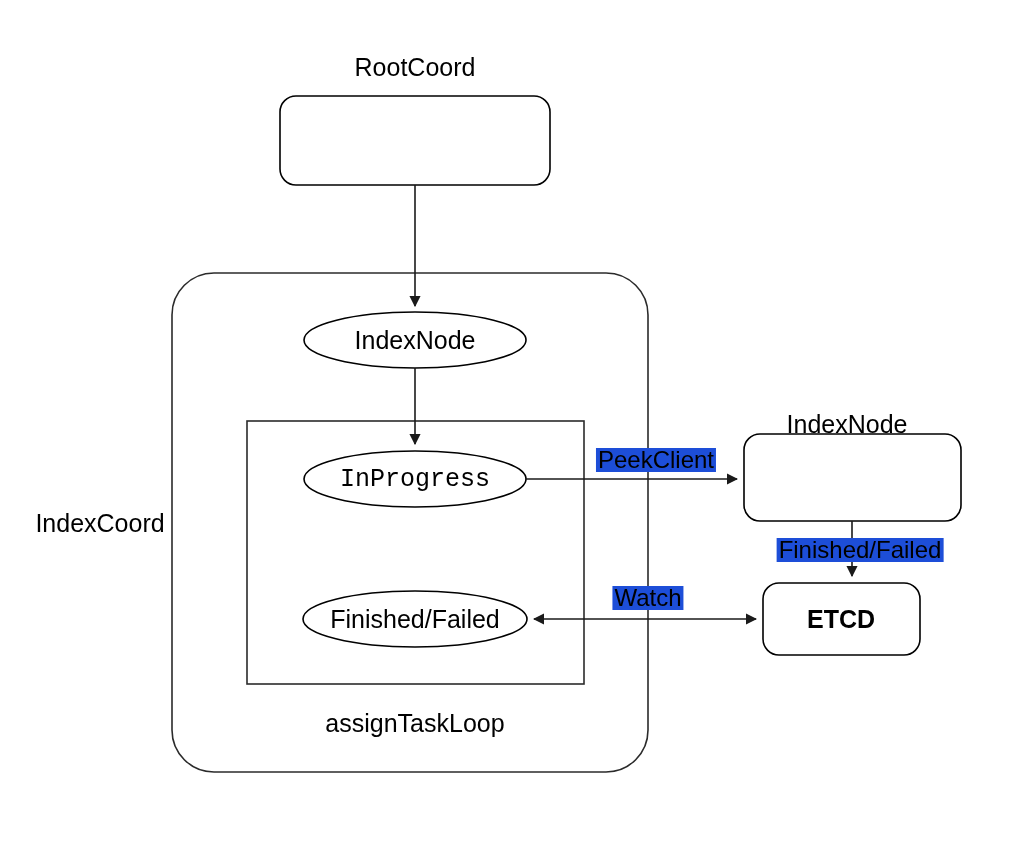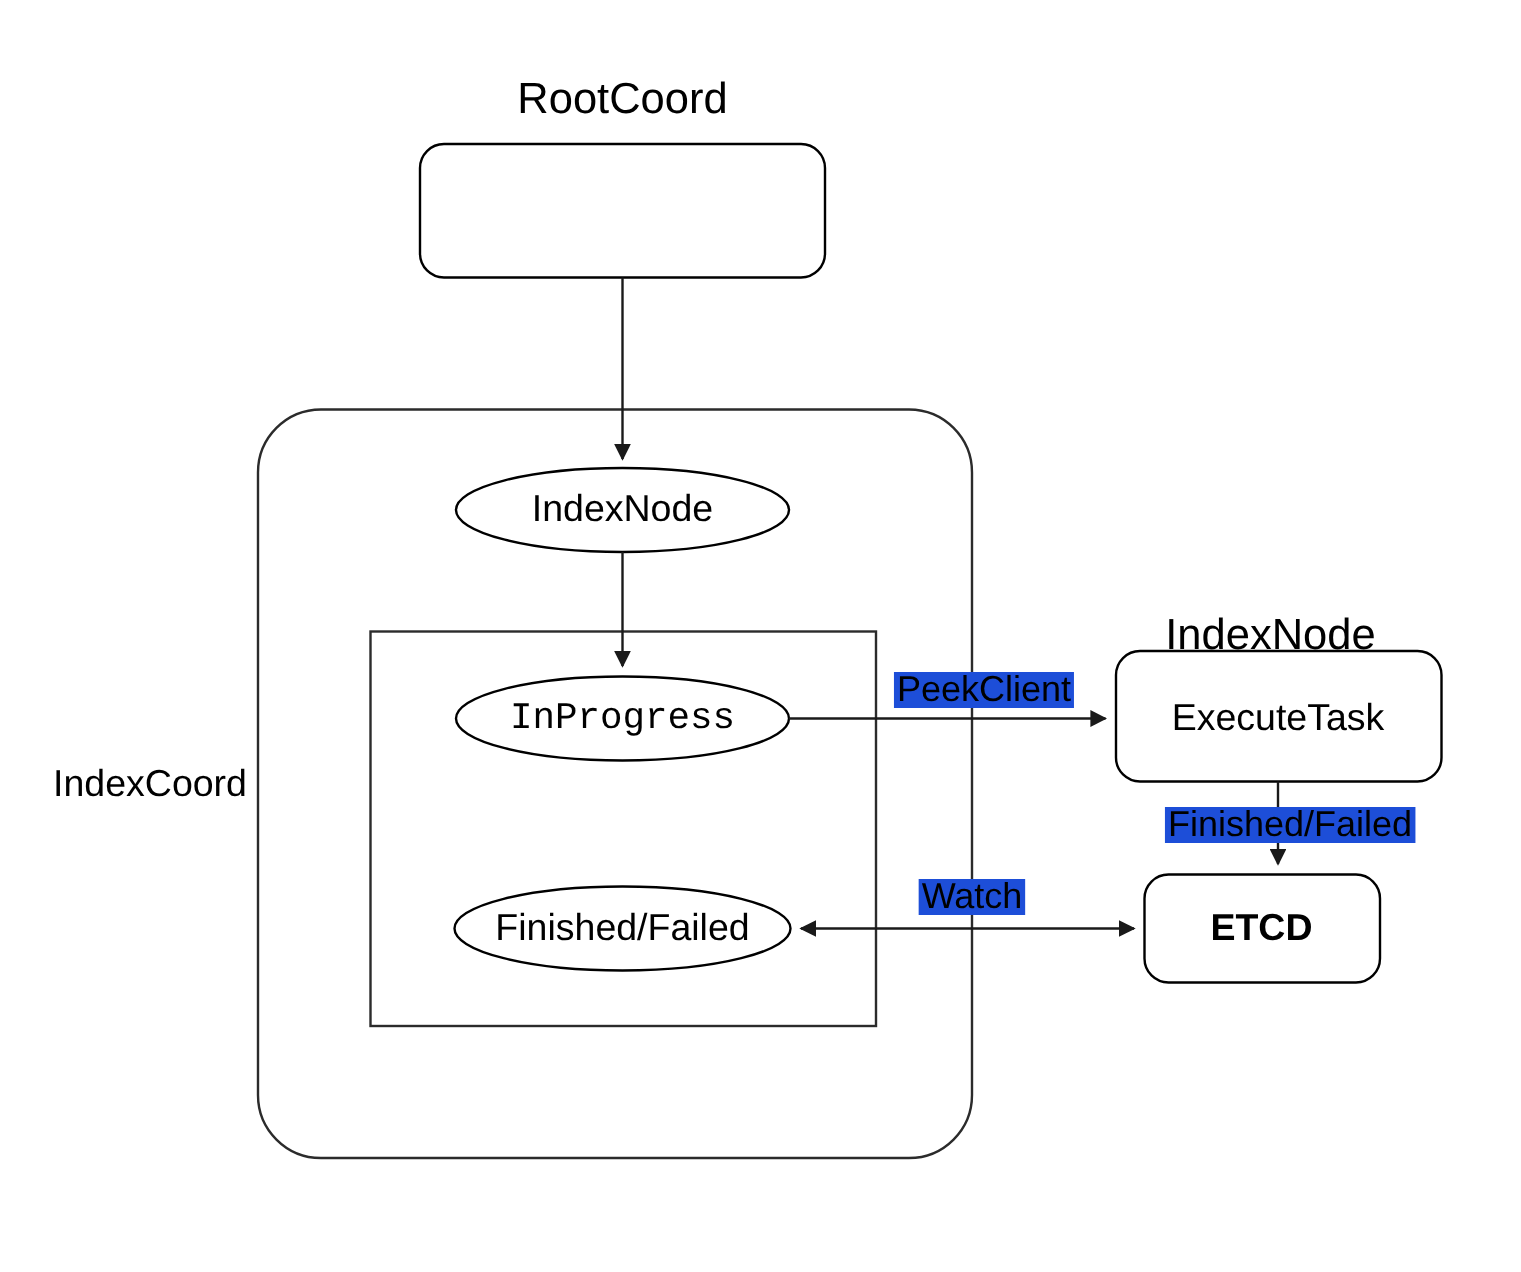--- a/index.html
+++ b/index.html
@@ -57,21 +57,21 @@
     font-size: 25px;
     transform: translate(-50%, -50%);
   }
   .edge-label {
     font-size: 24px;
     transform: translate(-50%, -50%);
     background: #1d4ed8;
     padding: 0 2px;
   }
   .title-label {
-    font-size: 29px;
+    font-size: 25px;
     transform: translate(-50%, -50%);
   }
 </style>
 </head>
 <body>
 
 <div id="canvas">
 
   <svg class="layer" viewBox="0 0 1014 848" xmlns="http://www.w3.org/2000/svg">
     <defs>
@@ -109,29 +109,29 @@
 
     <line class="edge-line" x1="534" y1="619" x2="756" y2="619" marker-start="url(#arrowStart)" marker-end="url(#arrowEnd)"></line>
   </svg>
 
   <div class="lbl title-label" style="left:415px; top:67px;">RootCoord</div>
 
   <div class="lbl title-label" style="left:847px; top:424px;">IndexNode</div>
 
   <div class="lbl group-label" style="left:100px; top:523px;">IndexCoord</div>
 
+  <div class="lbl group-label" style="left:415px; top:723px;">assignTaskLoop</div>
 
 
   <div class="lbl node-label" style="left:415px; top:340px;">IndexNode</div>
 
   <div class="lbl node-label" style="left:415px; top:479px;font-family:Liberation Mono, monospace;">InProgress</div>
 
   <div class="lbl node-label" style="left:415px; top:619px;">Finished/Failed</div>
 
-  <div class="lbl node-label" style="left:852px; top:479px;">ExecuteTask</div>
 
   <div class="lbl node-label" style="left:841px; top:619px;font-weight:bold;">ETCD</div>
 
   <div class="lbl edge-label" style="left:656px; top:460px;">PeekClient</div>
 
   <div class="lbl edge-label" style="left:860px; top:550px;">Finished/Failed</div>
 
   <div class="lbl edge-label" style="left:648px; top:598px;">Watch</div>
 
 </div>

